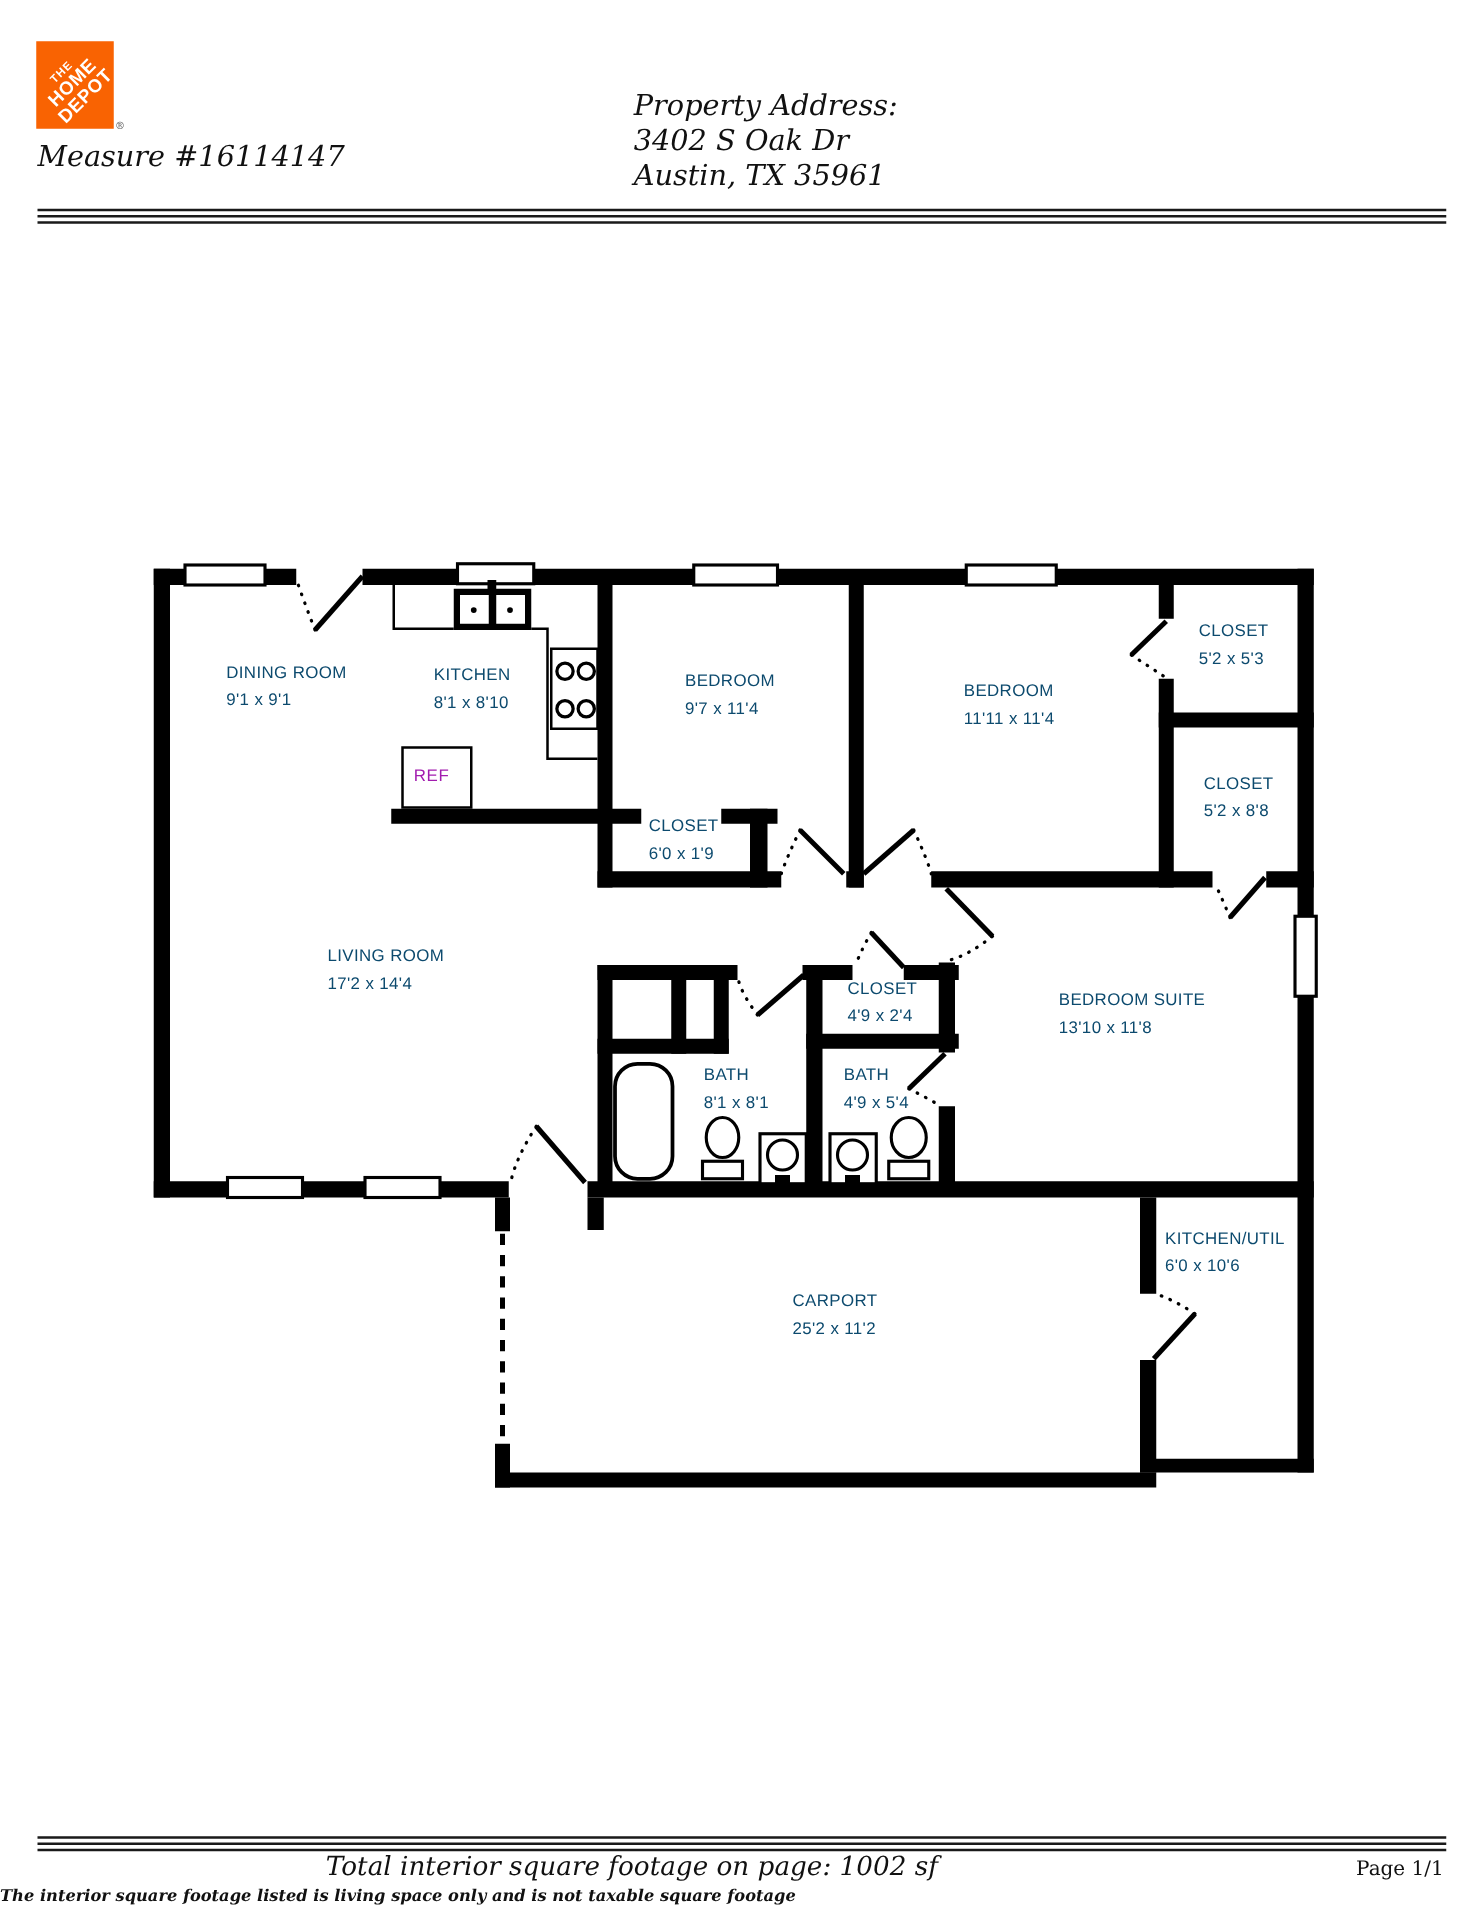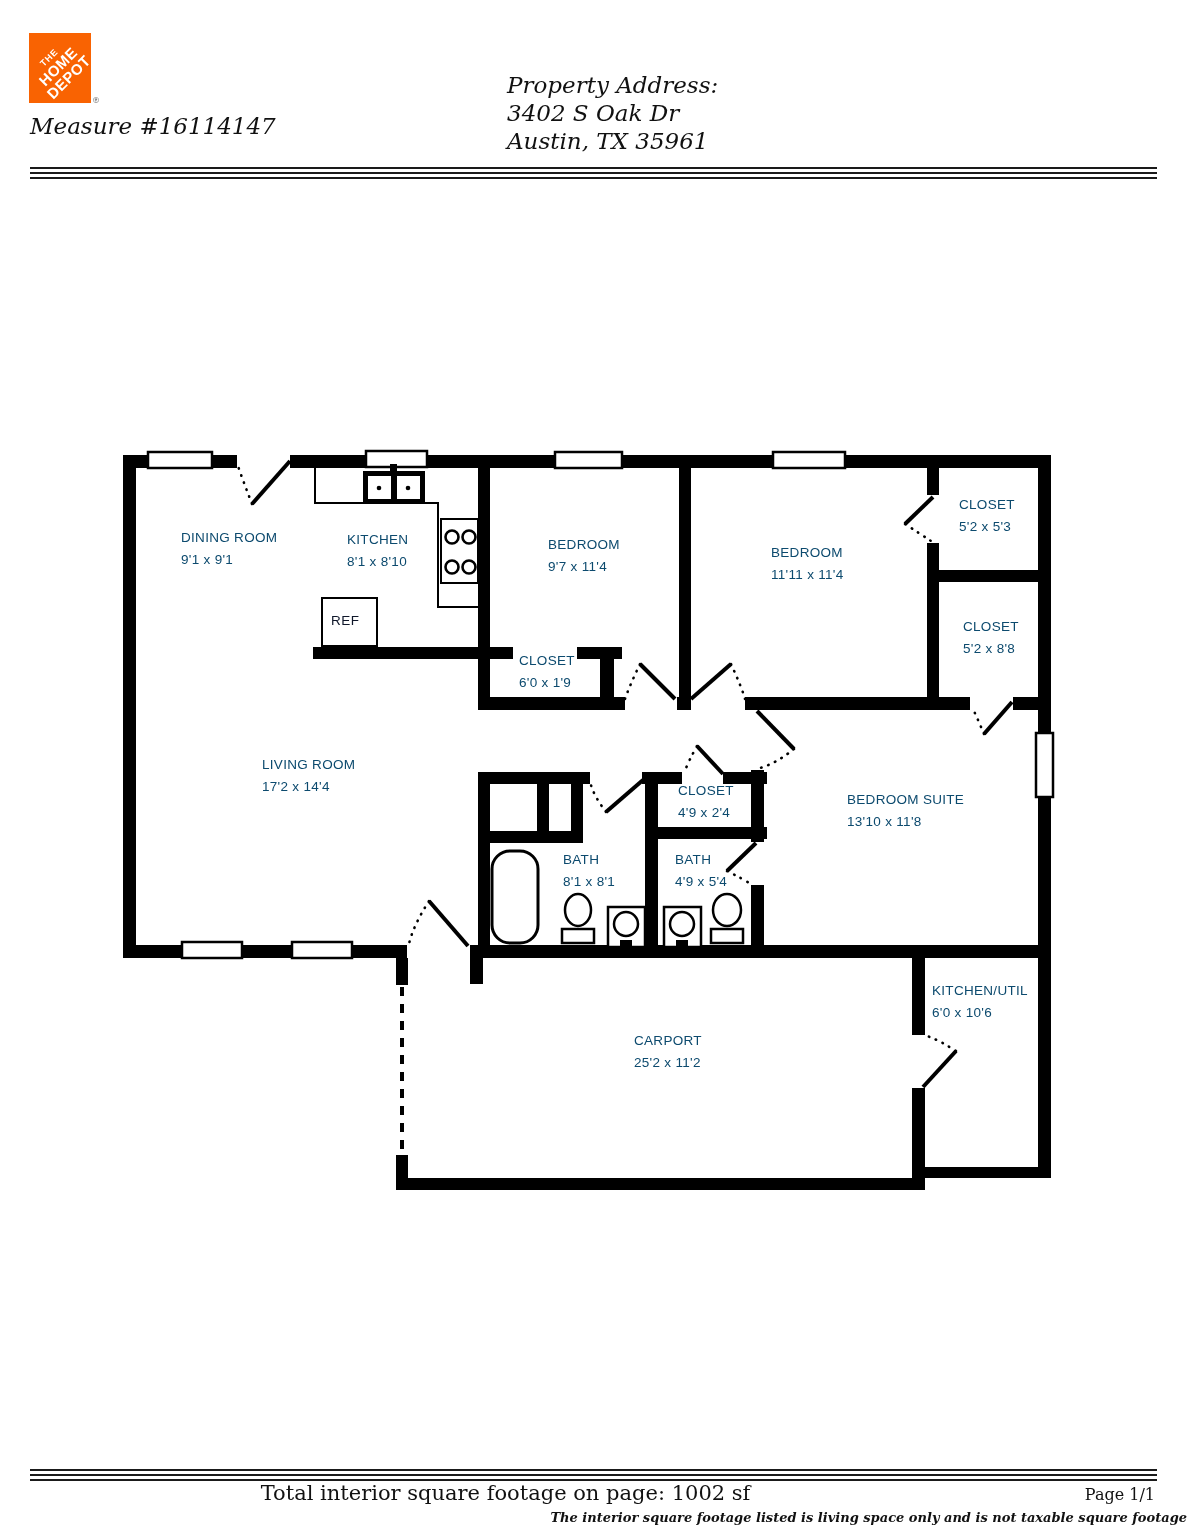--- a/index.html
+++ b/index.html
@@ -15,27 +15,27 @@
   .reg-mark{position:absolute;left:92px;top:96px;font-size:8px;color:#555;
             font-family:"DejaVu Serif",serif;}
   .measure{position:absolute;left:30px;top:113px;font-family:"DejaVu Serif",serif;
            font-style:italic;font-size:23px;color:#111;}
   .addr{position:absolute;left:507px;top:42px;font-family:"DejaVu Serif",serif;
         font-style:italic;font-size:23px;color:#111;line-height:28px;margin-top:29px;}
   .rule{position:absolute;left:30px;width:1127px;height:2px;background:#1a1a1a;}
   
   .rlabel{position:absolute;font-size:13.5px;letter-spacing:.3px;color:#0c4a6e;
           line-height:22px;white-space:nowrap;}
-  .ref-label{position:absolute;font-size:13.5px;letter-spacing:.5px;color:#0f172a;}
+  .ref-label{position:absolute;font-size:13.5px;letter-spacing:.5px;color:#a21caf;}
   
   .foot-total{position:absolute;left:0;top:1481px;width:1011px;text-align:center;
-              font-family:"DejaVu Serif",serif;font-size:21px;color:#111;}
+              font-family:"DejaVu Serif",serif;font-style:italic;font-size:21px;color:#111;}
   .foot-page{position:absolute;right:32px;top:1485px;font-family:"DejaVu Serif",serif;
              font-size:16px;color:#111;}
-  .foot-disc{position:absolute;left:0;top:1510px;width:1187px;text-align:right;
+  .foot-disc{position:absolute;left:0;top:1510px;width:1187px;text-align:left;
              font-family:"DejaVu Serif",serif;font-style:italic;font-weight:bold;
              font-size:13px;color:#111;}
   svg{position:absolute;left:0;top:0;}
 </style>
 </head>
 <body>
 
 <div class="page">
 
   <div class="logo">

